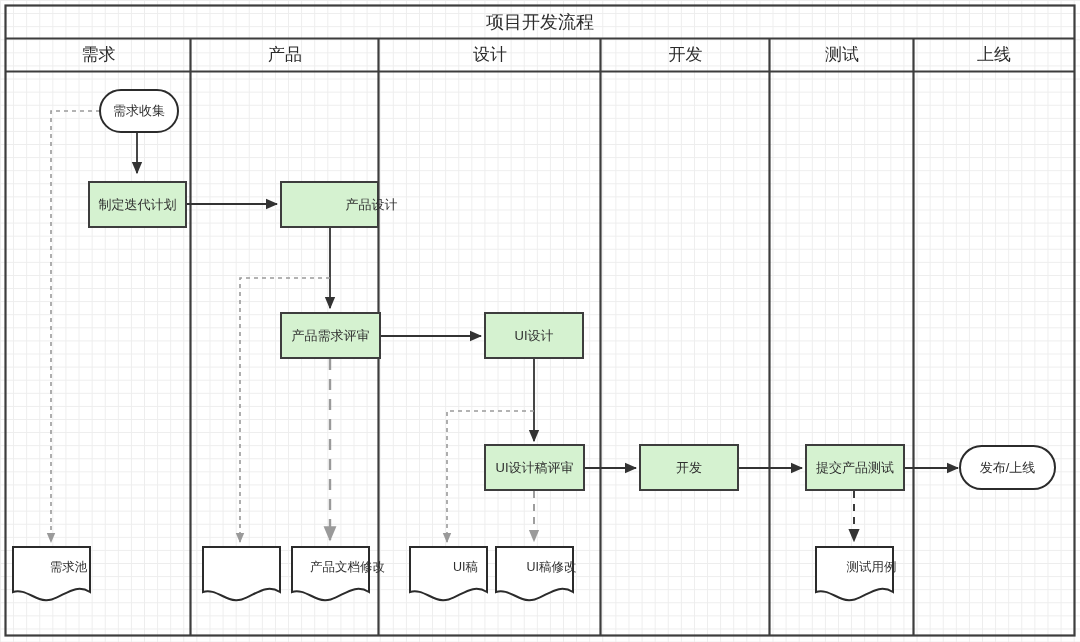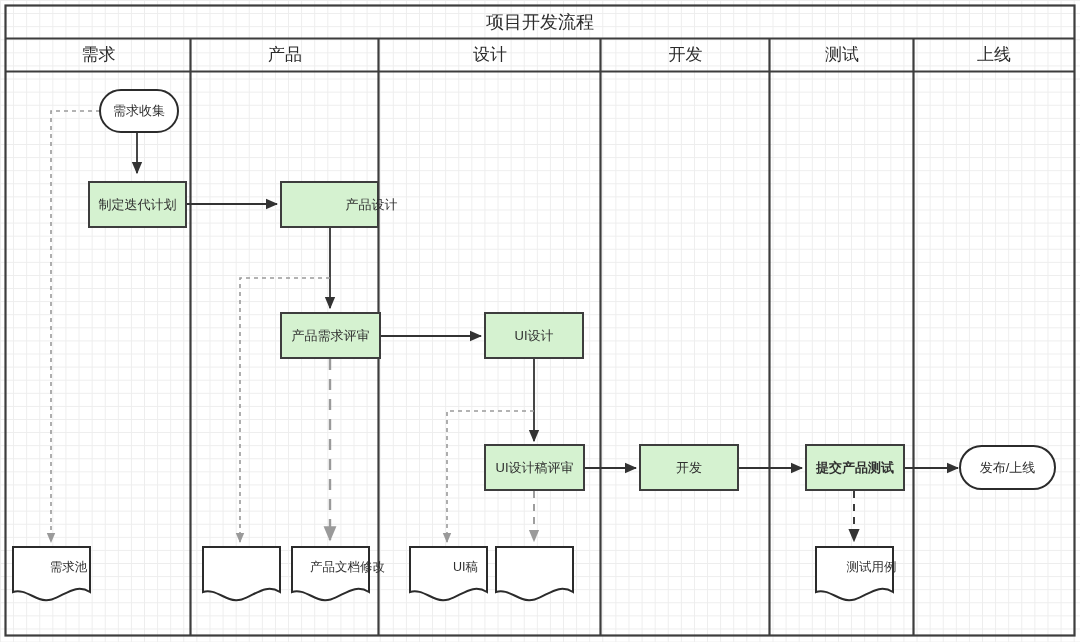--- a/index.html
+++ b/index.html
@@ -161,18 +161,19 @@
 
   <div class="lbl node-label" style="left:89px; top:182px; width:97px; height:45px;">制定迭代计划</div>
   <div class="lbl node-label" style="left:100px; top:90px; width:78px; height:42px;">需求收集</div>
   <div class="lbl doc-label" style="left:13px; top:547px; width:77px; height:40px;">需求池</div>
   <div class="lbl node-label" style="left:281px; top:182px; width:97px; height:45px;margin-left:42px;">产品设计</div>
   <div class="lbl node-label" style="left:281px; top:313px; width:99px; height:45px;">产品需求评审</div>
   <div class="lbl doc-label" style="left:290px; top:547px; width:81px; height:40px;">产品文档修改</div>
   <div class="lbl node-label" style="left:485px; top:313px; width:98px; height:45px;">UI设计</div>
   <div class="lbl node-label" style="left:485px; top:445px; width:99px; height:45px;border-radius:16px;">UI设计稿评审</div>
   <div class="lbl doc-label" style="left:410px; top:547px; width:77px; height:40px;">UI稿</div>
+  <div class="lbl doc-label" style="left:496px; top:547px; width:77px; height:40px;">UI稿修改</div>
   <div class="lbl node-label" style="left:640px; top:445px; width:98px; height:45px;">开发</div>
-  <div class="lbl node-label" style="left:806px; top:445px; width:98px; height:45px;font-weight:bold;">提交产品测试</div>
+  <div class="lbl node-label" style="left:806px; top:445px; width:98px; height:45px;">提交产品测试</div>
   <div class="lbl node-label" style="left:960px; top:446px; width:95px; height:43px;">发布/上线</div>
   <div class="lbl doc-label" style="left:816px; top:547px; width:77px; height:40px;">测试用例</div>
 
 </div>
 
 </body></html>

